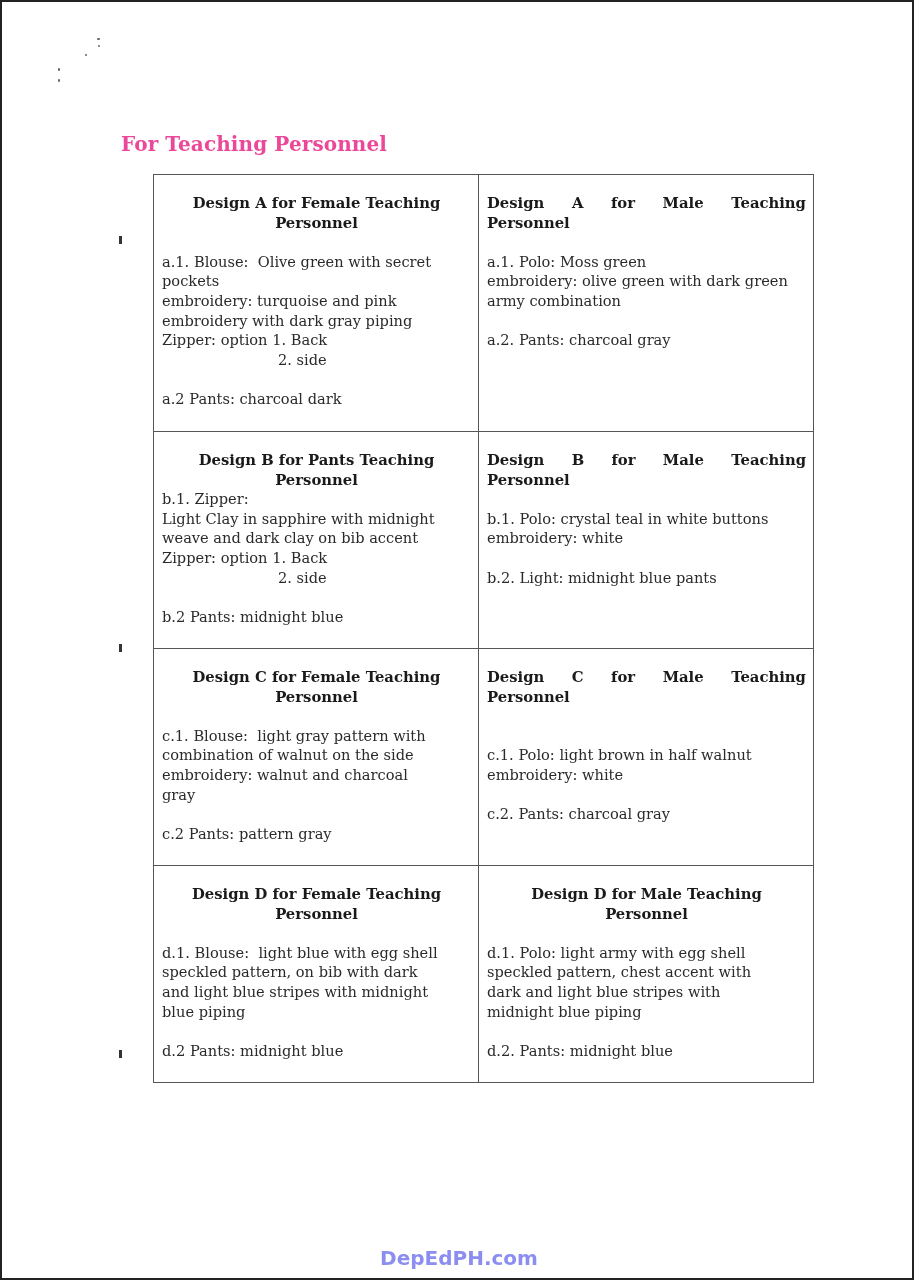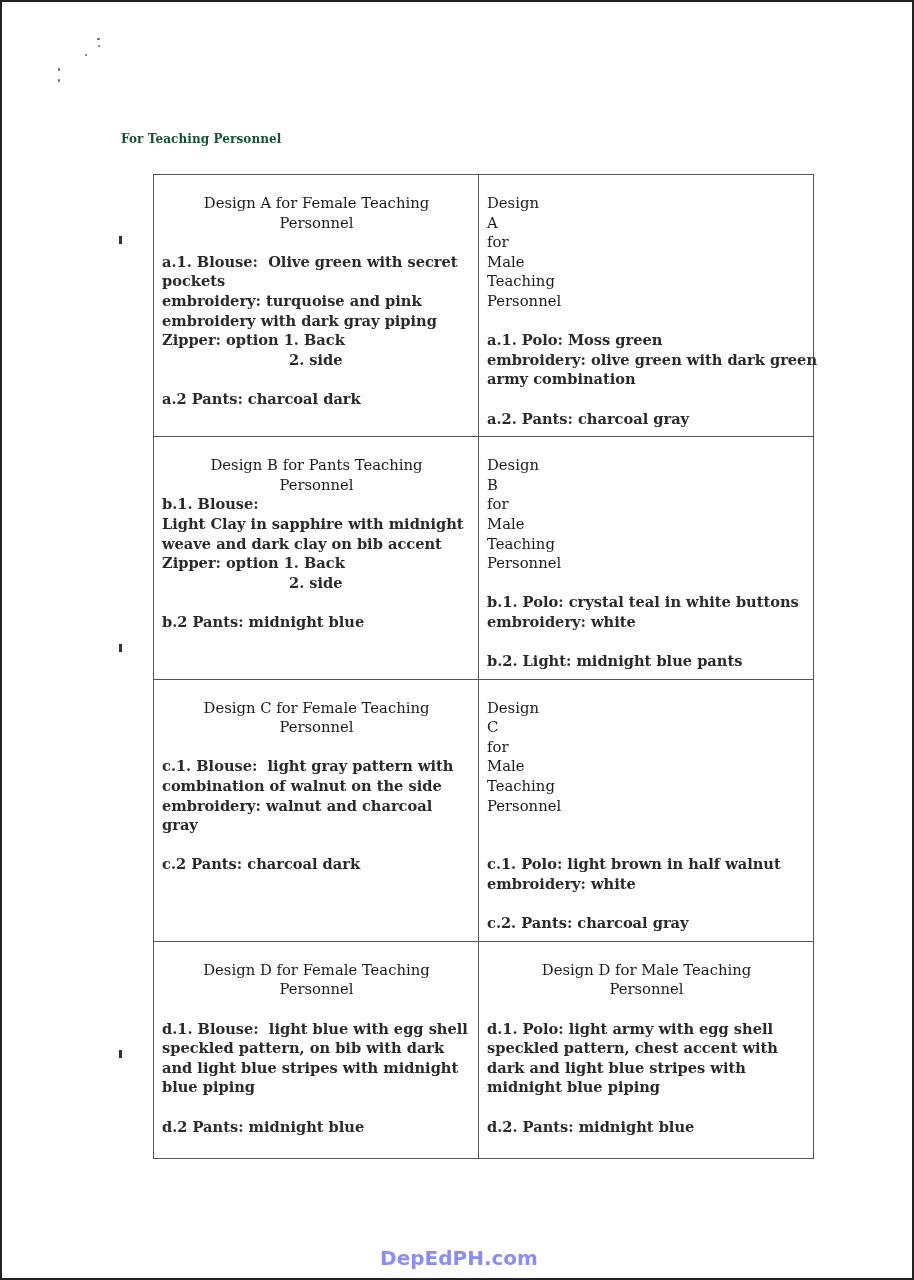--- a/index.html
+++ b/index.html
@@ -5,40 +5,40 @@
     html, body { margin: 0; padding: 0; background: #ffffff; }
     body { width: 914px; height: 1280px; position: relative; overflow: hidden; }
     .page {
       position: absolute; left: 0; top: 0; width: 910px; height: 1276px;
       border: 2px solid #222; border-bottom-width: 3px; background: #fff;
     }
     .speck { position: absolute; background: #666; border-radius: 1px; }
     .margin-mark { position: absolute; left: 117px; width: 3px; height: 8px; background: #333; }
     .section-title {
       position: absolute; left: 119px; top: 130px;
-      font-family: "DejaVu Serif", serif; font-weight: bold; font-size: 12px; color: #14532d;
+      font-family: "DejaVu Serif", serif; font-weight: bold; font-size: 20px; color: #ec4899;
       letter-spacing: 0.1px;
     }
     table.designs {
       position: absolute; left: 151px; top: 172px; width: 660px;
       border-collapse: collapse; table-layout: fixed;
       font-family: "DejaVu Serif", serif; color: #2a2a2a;
     }
     table.designs td {
       border: 1.3px solid #555; vertical-align: top;
       padding: 18px 7px 8px 8px; font-size: 14.6px; line-height: 19.6px;
     }
     table.designs td.female { width: 309px; }
     table.designs td.male { width: 319px; }
     .cell-title {
-      font-weight: normal; color: #1a1a1a; font-size: 14.8px; line-height: 19.6px;
+      font-weight: bold; color: #1a1a1a; font-size: 14.8px; line-height: 19.6px;
     }
     .cell-title.center { text-align: center; }
-    .justify-line { display: flex; justify-content: space-between; flex-direction: column; }
-    .line { white-space: pre; font-weight: bold; }
+    .justify-line { display: flex; justify-content: space-between; }
+    .line { white-space: pre; }
     .gap { height: 19.6px; }
     .row-a td { height: 230px; }
     .row-b td { height: 190px; }
     .row-c td { height: 190px; }
     .row-d td { height: 190px; }
     .watermark {
       position: absolute; left: 0; width: 914px; top: 1244px; text-align: center;
       font-family: "DejaVu Sans", sans-serif; font-weight: bold; font-size: 20px; color: #8b8ef0;
     }
   </style>
@@ -95,21 +95,21 @@
         <div class="line">a.2. Pants: charcoal gray</div>
       </td>
     </tr>
 
     <tr class="row-b">
       <td class="female">
         <div class="cell-title center">
           <div>Design B for Pants Teaching</div>
           <div>Personnel</div>
         </div>
-        <div class="line">b.1. Blouse:</div>
+        <div class="line">b.1. Zipper:</div>
         <div class="line">Light Clay in sapphire with midnight</div>
         <div class="line">weave and dark clay on bib accent</div>
         <div class="line">Zipper: option 1. Back</div>
         <div class="line">                         2. side</div>
         <div class="gap"></div>
         <div class="line">b.2 Pants: midnight blue</div>
       </td>
       <td class="male">
         <div class="cell-title">
           <div class="justify-line">
@@ -134,21 +134,21 @@
         <div class="cell-title center">
           <div>Design C for Female Teaching</div>
           <div>Personnel</div>
         </div>
         <div class="gap"></div>
         <div class="line">c.1. Blouse:  light gray pattern with</div>
         <div class="line">combination of walnut on the side</div>
         <div class="line">embroidery: walnut and charcoal</div>
         <div class="line">gray</div>
         <div class="gap"></div>
-        <div class="line">c.2 Pants: charcoal dark</div>
+        <div class="line">c.2 Pants: pattern gray</div>
       </td>
       <td class="male">
         <div class="cell-title">
           <div class="justify-line">
             <span>Design</span>
             <span>C</span>
             <span>for</span>
             <span>Male</span>
             <span>Teaching</span>
           </div>

